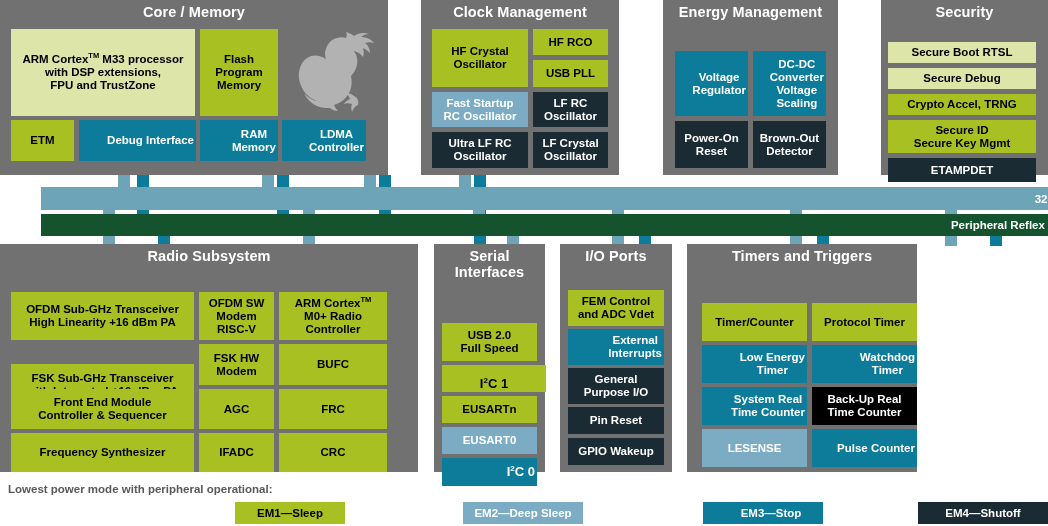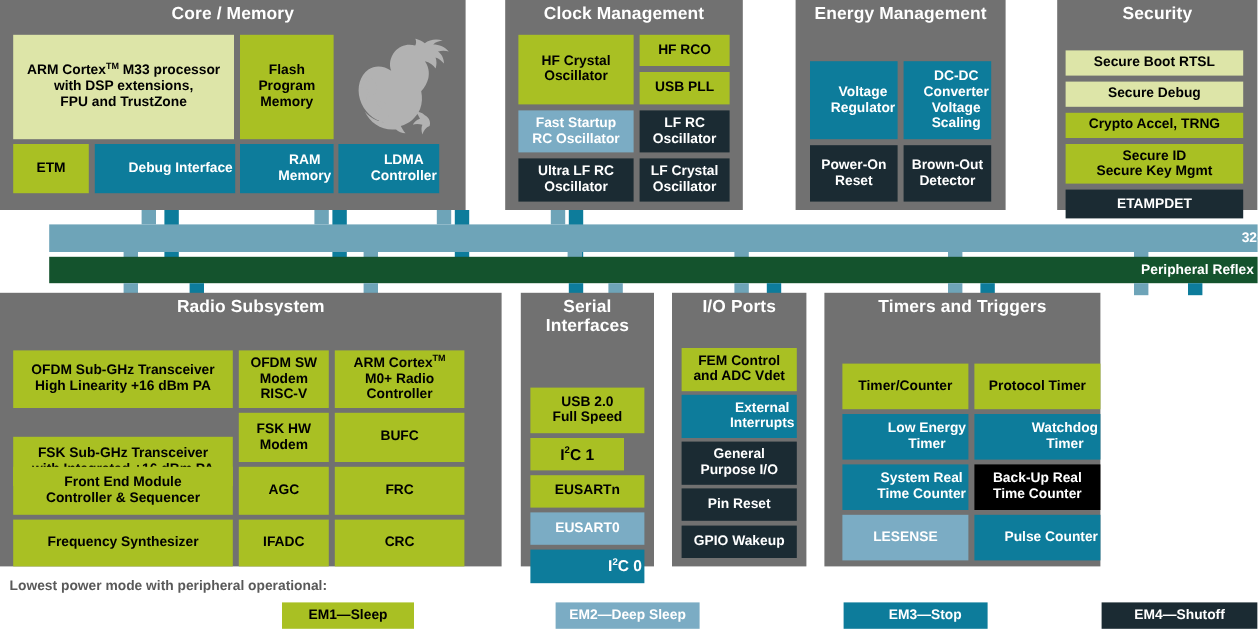--- a/index.html
+++ b/index.html
@@ -282,21 +282,21 @@
         </div>
     </div>
   </div>
 
   <div class="panel" style="left:434px;top:244px;width:111px;height:228px;">
     <div class="panel-title">Serial Interfaces</div>
     <div class="panel-body">
       <div class="blk c-em1" style="position:absolute;left:8px;top:43px;width:95px;height:38px;">
           <span>USB 2.0<br>Full Speed</span>
         </div>
-      <div class="blk c-em1" style="position:absolute;left:8px;top:85px;width:78px;height:27px;font-size:13px;">
+      <div class="blk c-em1" style="position:absolute;left:8px;top:85px;width:104px;height:27px;font-size:13px;align-items:flex-end;">
           <span>I<sup class="sup">2</sup>C 1</span>
         </div>
       <div class="blk c-em1" style="position:absolute;left:8px;top:116px;width:95px;height:27px;">
           <span>EUSARTn</span>
         </div>
       <div class="blk c-em2" style="position:absolute;left:8px;top:147px;width:95px;height:27px;">
           <span>EUSART0</span>
         </div>
       <div class="blk c-em3" style="position:absolute;left:8px;top:178px;width:95px;height:28px;font-size:13px;">
           <span>I<sup class="sup">2</sup>C 0</span>

